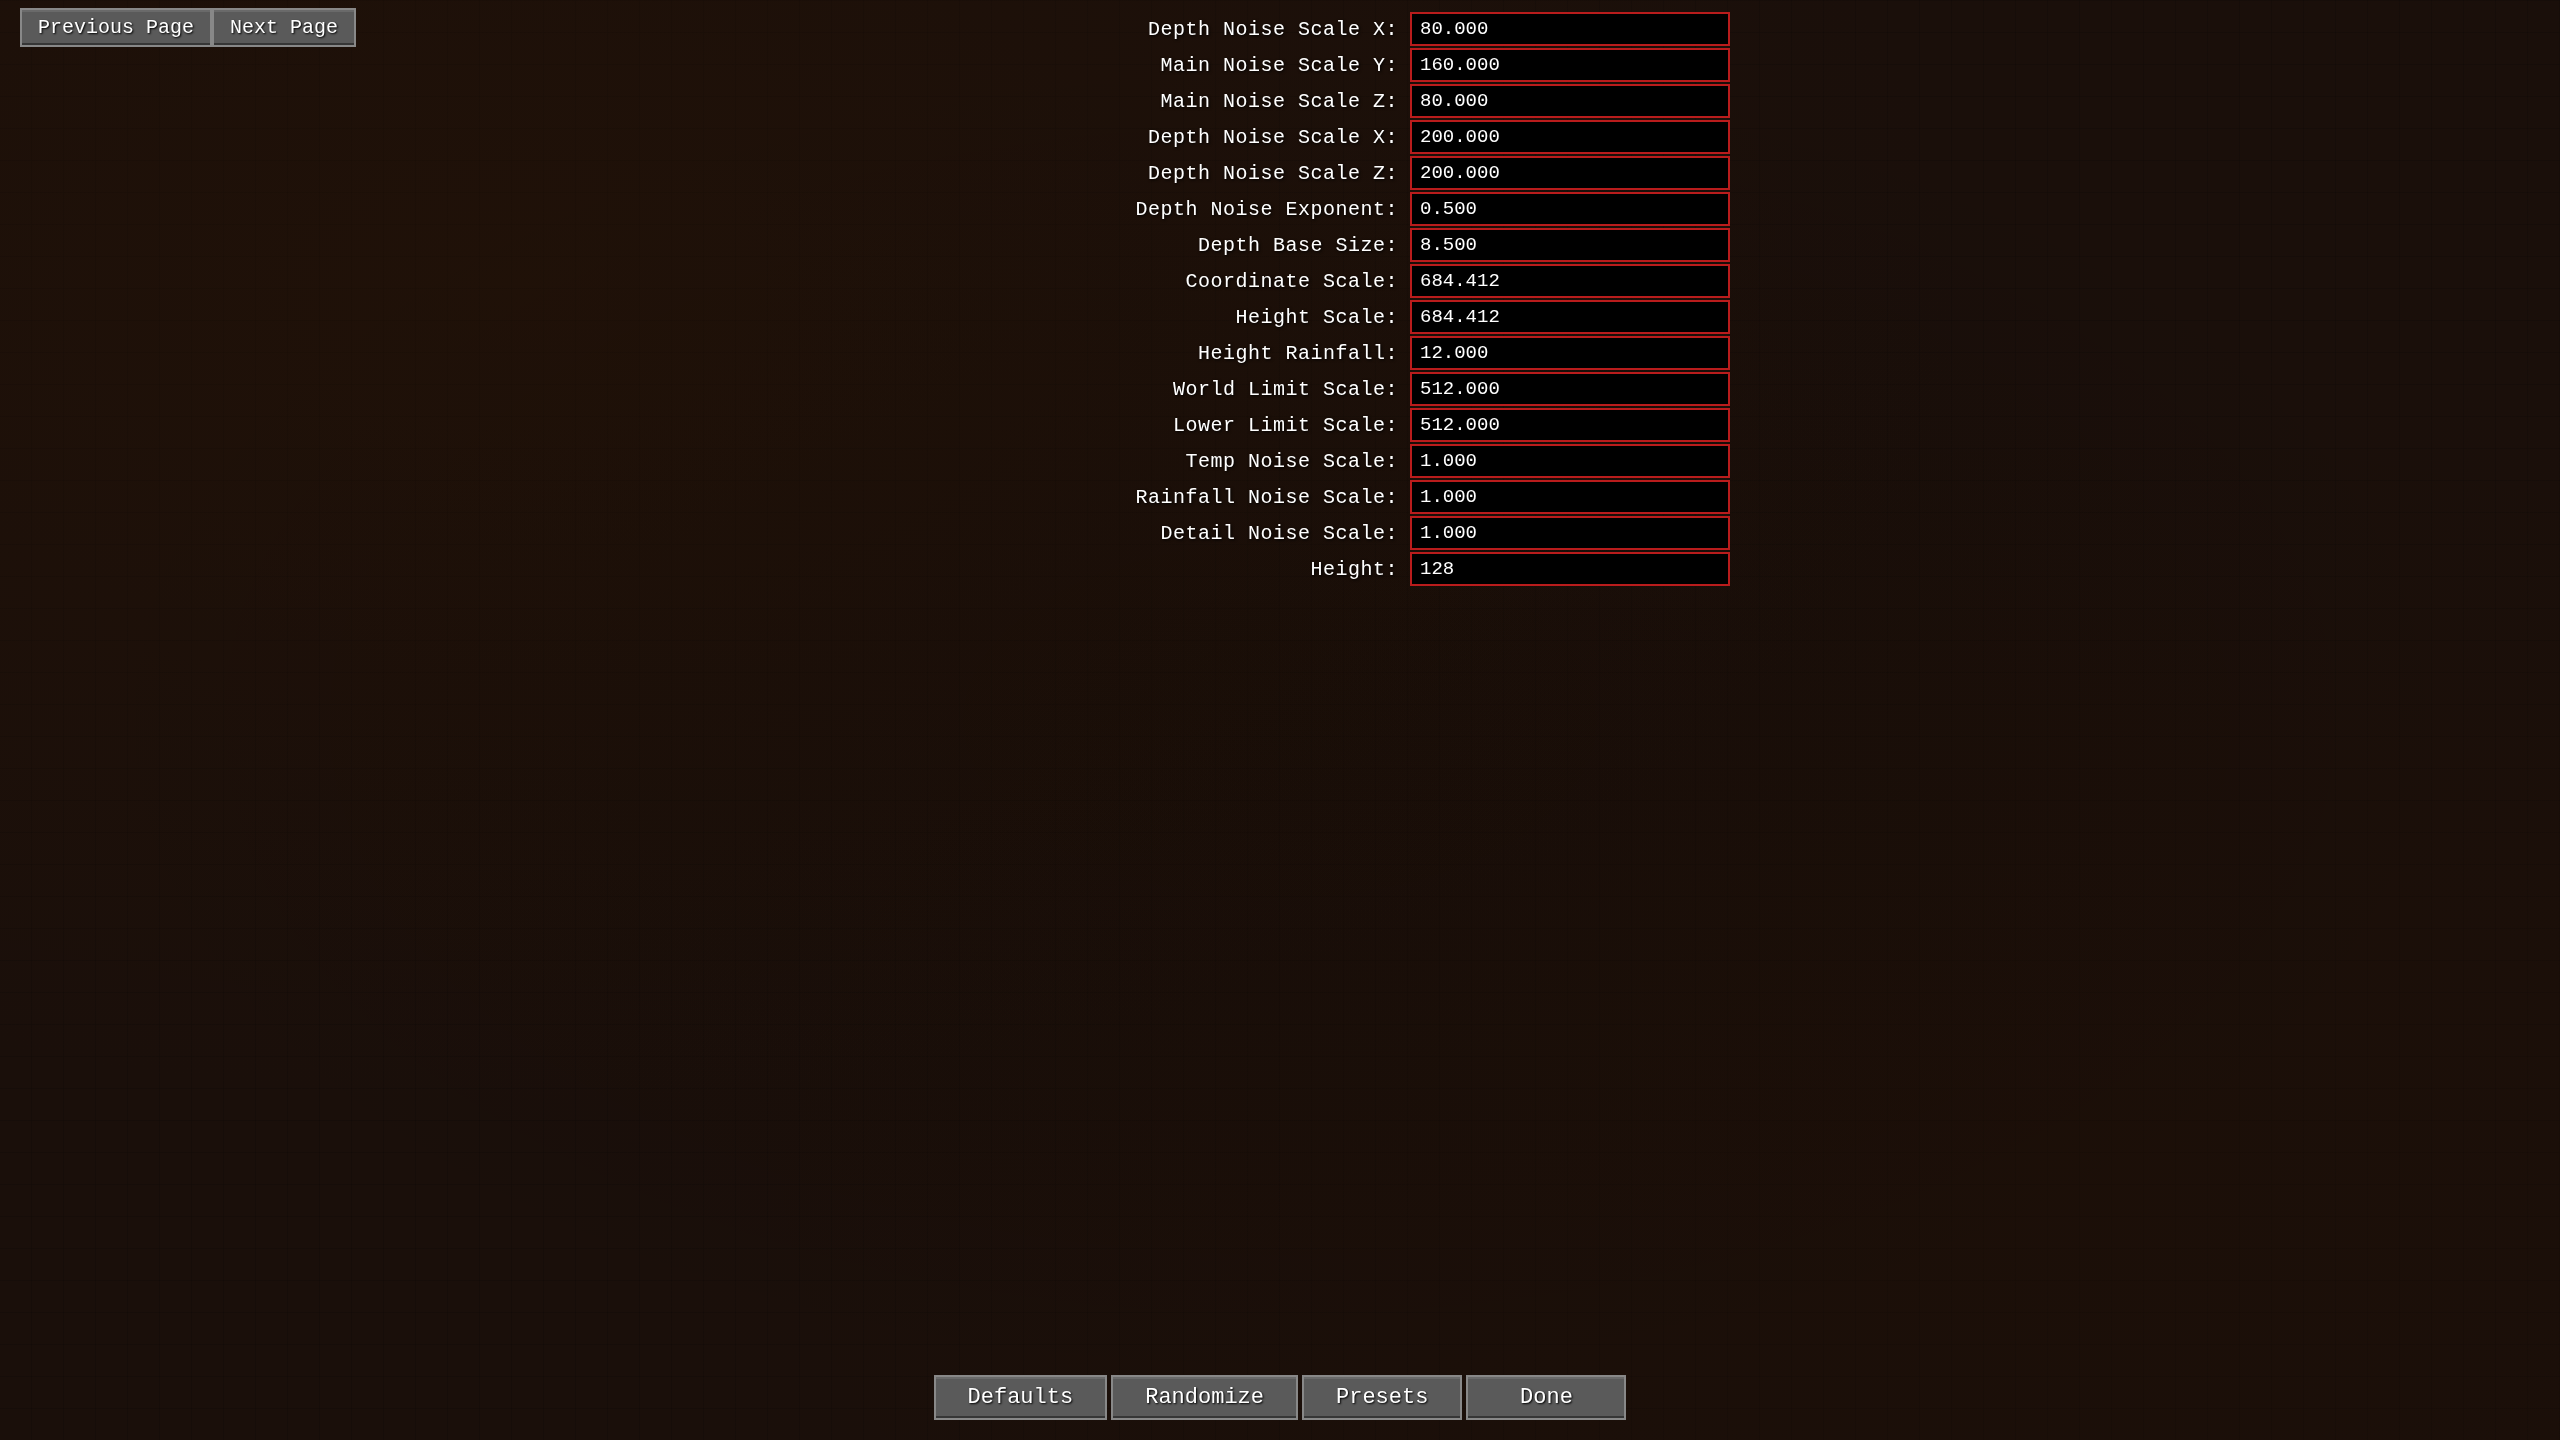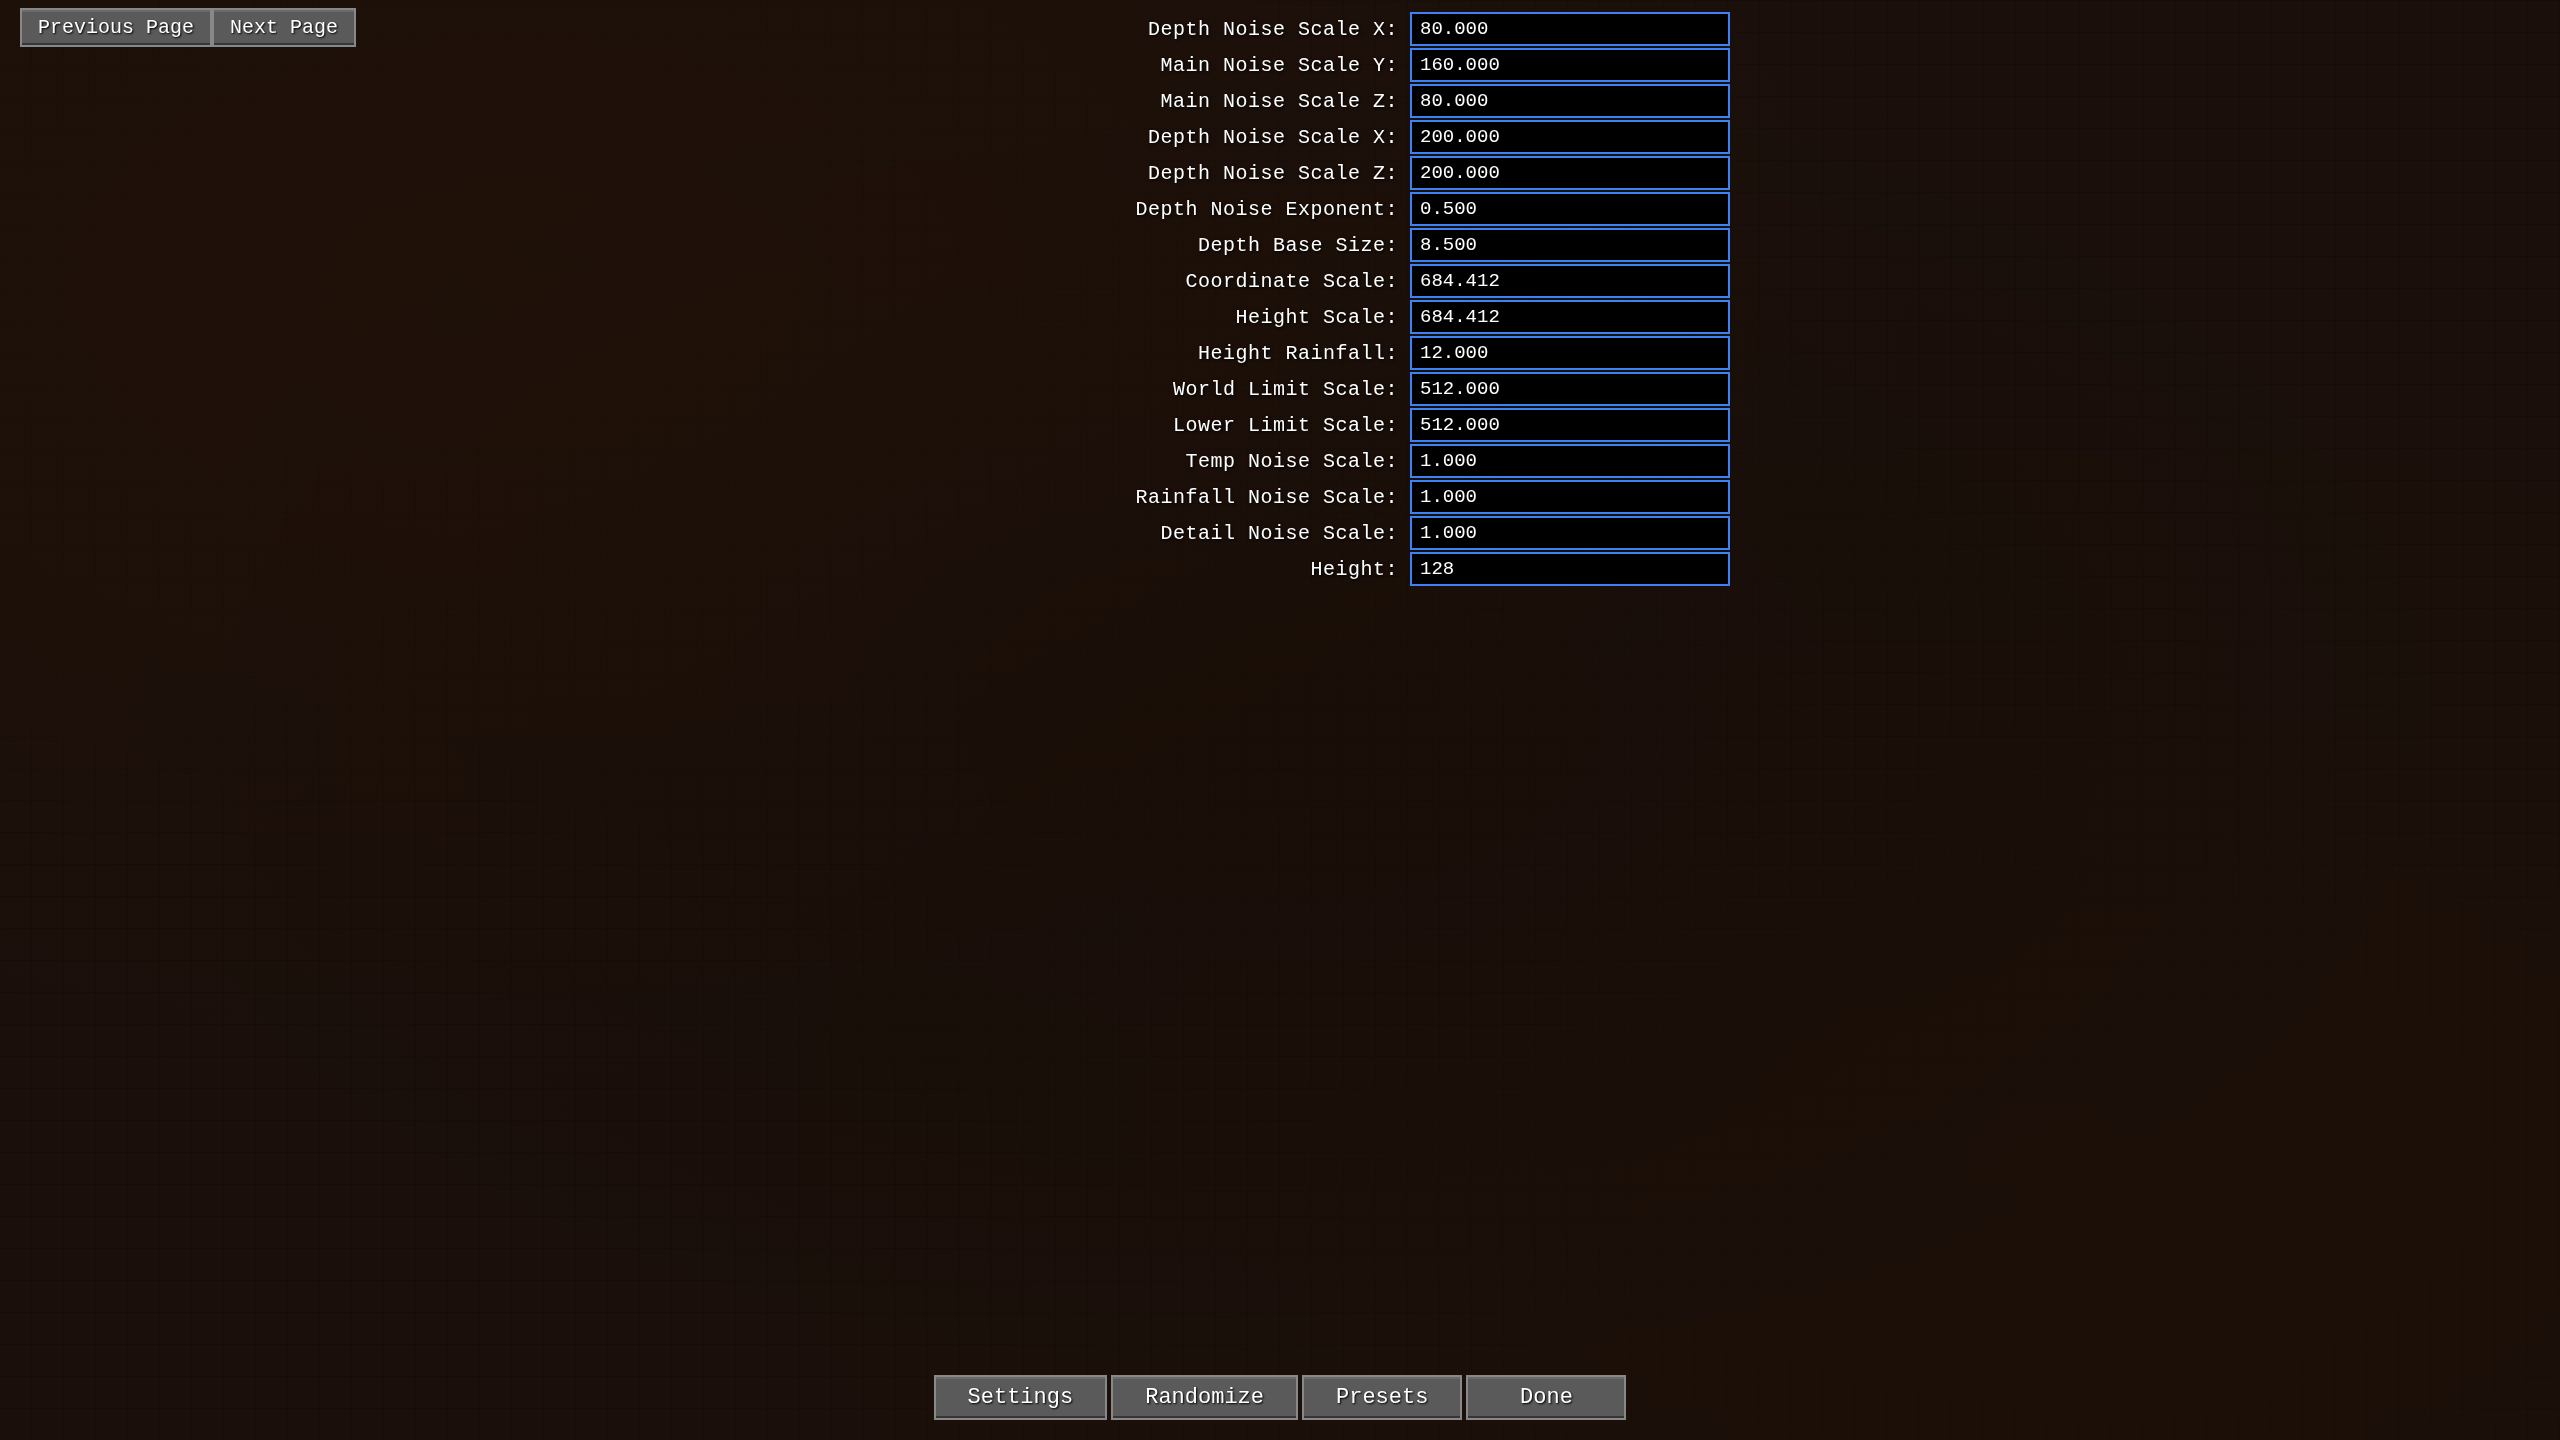--- a/index.html
+++ b/index.html
@@ -126,21 +126,21 @@
       color: #ffffff;
       text-shadow: 1px 1px 3px #000;
       text-align: right;
       flex-shrink: 0;
       width: 340px;
       letter-spacing: 0.5px;
     }
 
     .setting-input {
       background-color: #000000;
-      border: 2px solid #3b82f6;
+      border: 2px solid #b91c1c;
       color: #ffffff;
       font-family: 'Courier New', Courier, monospace;
       font-size: 19px;
       padding: 4px 8px;
       width: 320px;
       text-shadow: none;
       outline: none;
     }
 
     
@@ -239,19 +239,19 @@
         <label class="setting-label" for="input-detail-noise-scale">Detail Noise Scale:</label>
         <input type="text" class="setting-input" id="input-detail-noise-scale" value="1.000" style="">
       </div>
       <div class="setting-row">
         <label class="setting-label" for="input-height">Height:</label>
         <input type="text" class="setting-input" id="input-height" value="128" style="">
       </div>
     </div>
 
   <div class="bottom-nav" id="bottom-nav">
-  <button class="bottom-button">Settings</button>
+  <button class="bottom-button">Defaults</button>
       <button class="bottom-button">Randomize</button>
       <button class="bottom-button">Presets</button>
       <button class="bottom-button">Done</button>
     </div>
 
 </div>
 
 </body></html>

